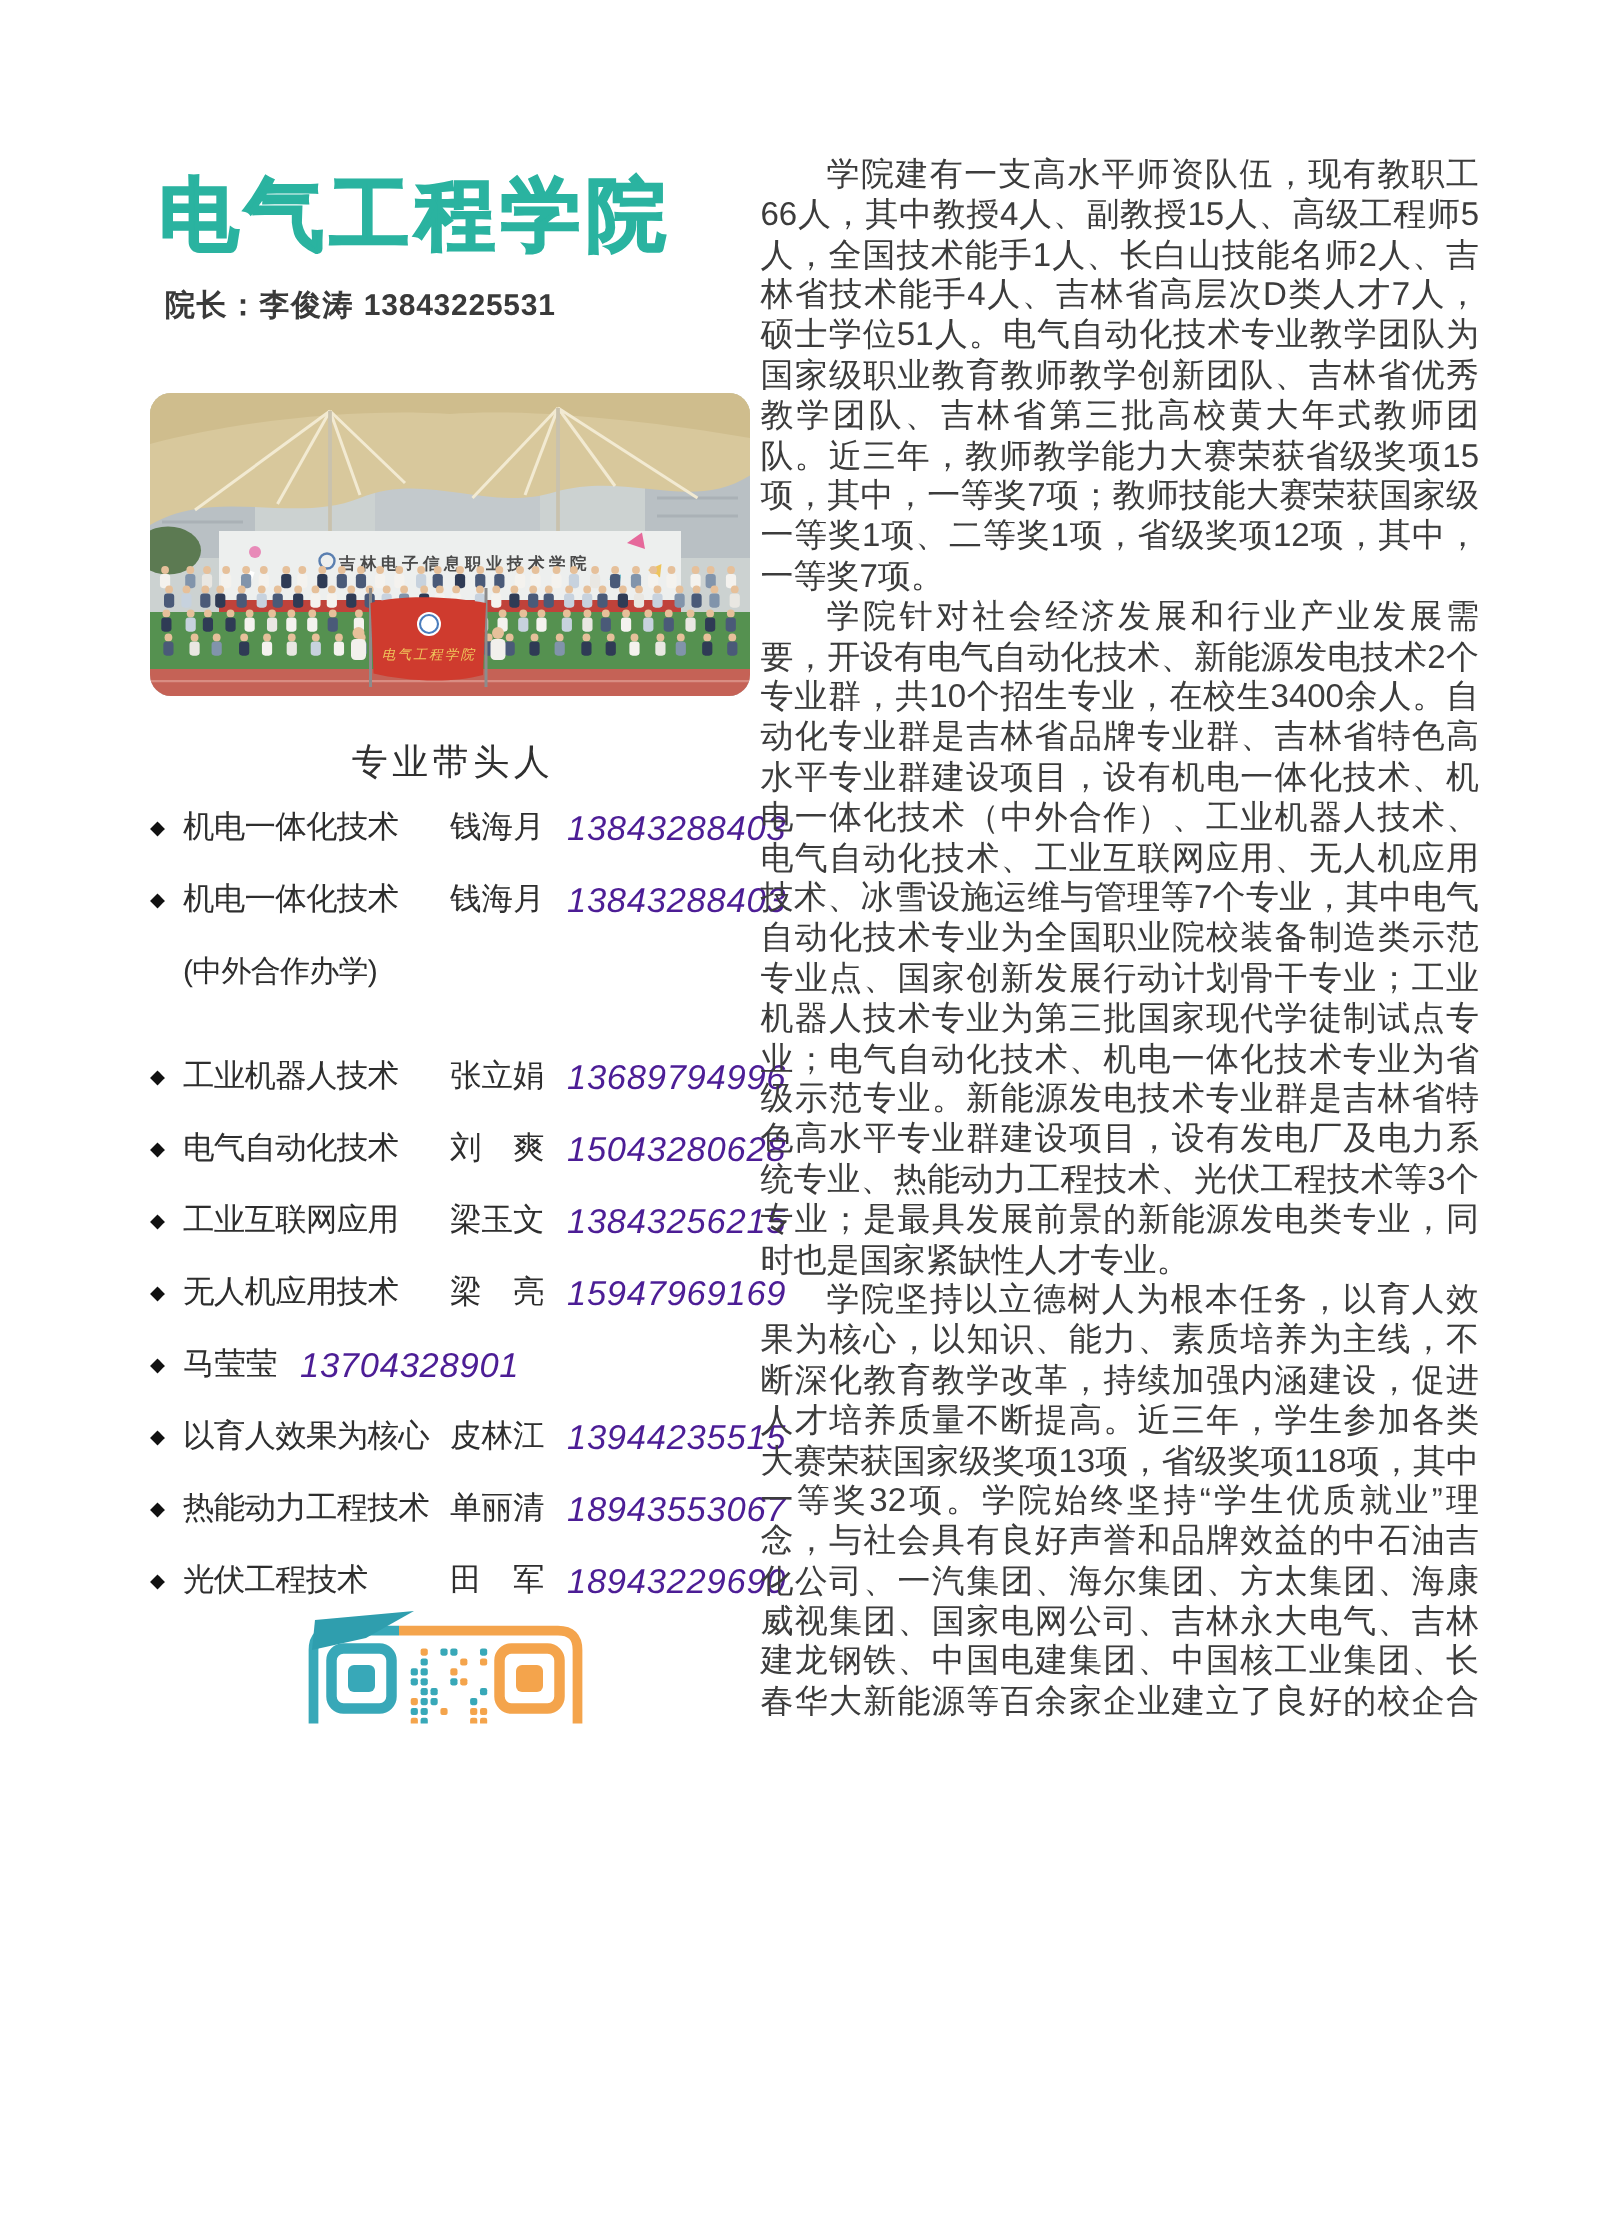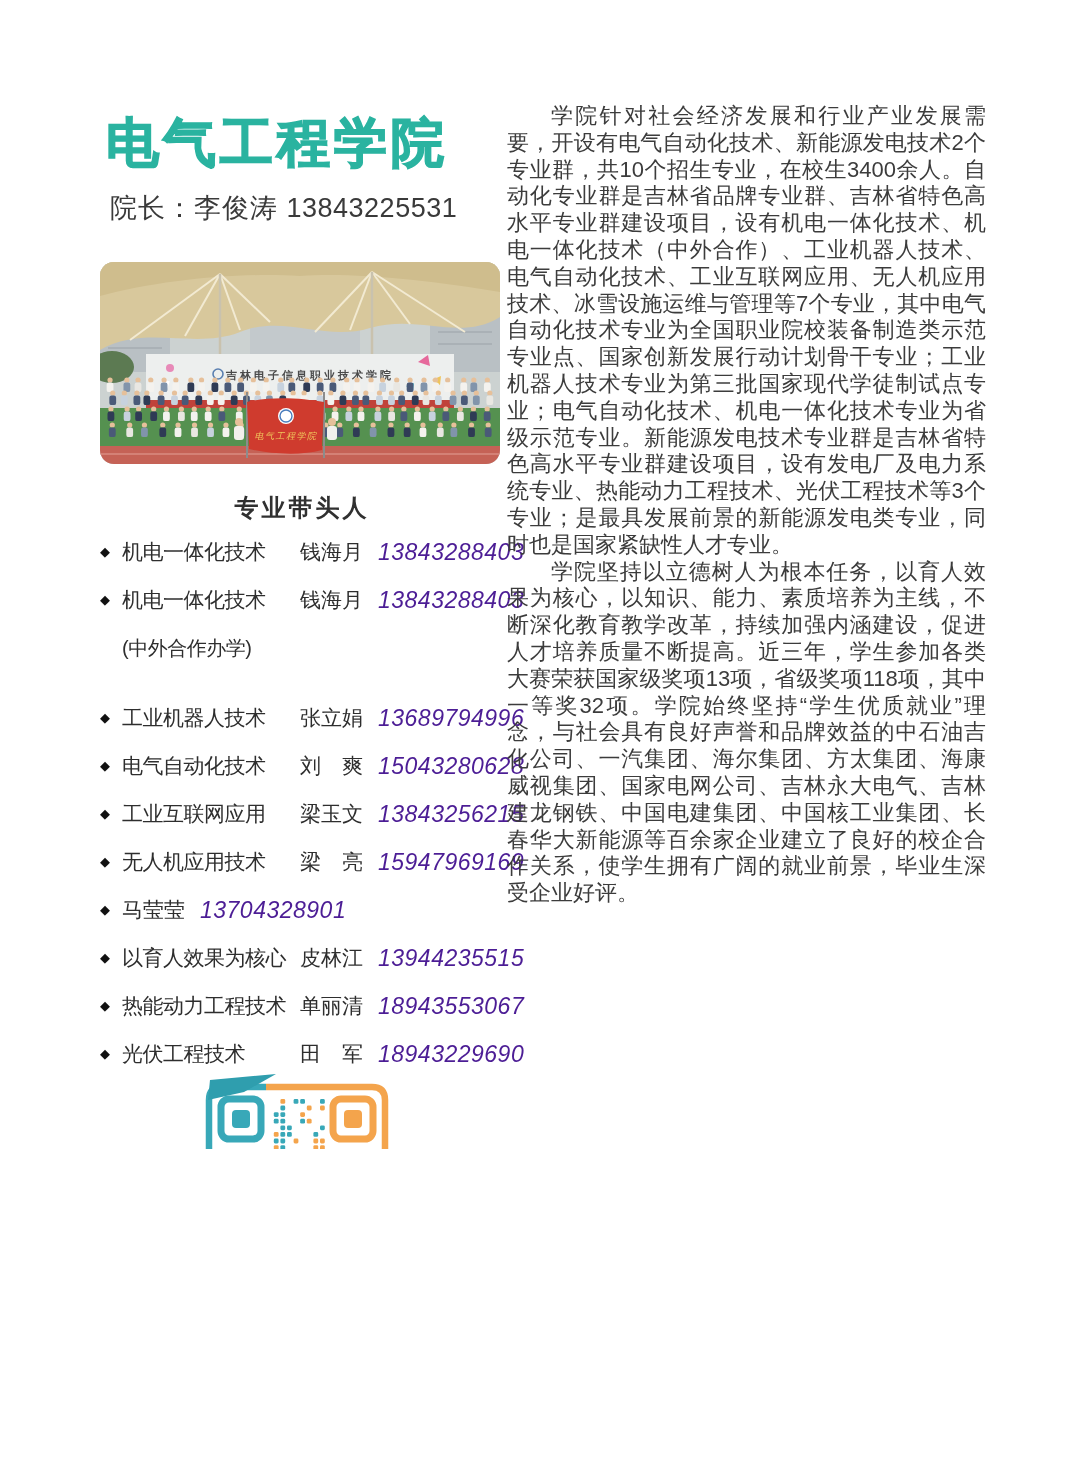--- a/index.html
+++ b/index.html
@@ -1,27 +1,27 @@
 <!DOCTYPE html>
 <html><head>
 <meta charset="utf-8">
 <style>
   html,body{margin:0;padding:0;background:#ffffff;}
   body{width:1080px;height:1475px;font-family:"Liberation Sans","DejaVu Sans",sans-serif;color:#3f3f3f;}
   .page{position:relative;width:1080px;height:1149px;background:#fff;overflow:hidden;}
 
   .title{position:absolute;left:106px;top:108px;font-size:53px;font-weight:800;color:#2ab3a0;
          letter-spacing:4px;-webkit-text-stroke:1.5px #2ab3a0;white-space:nowrap;}
-  .dean{position:absolute;left:110px;top:190px;font-size:27px;color:#3a3a3a;font-weight:400;letter-spacing:1px;white-space:nowrap;}
+  .dean{position:absolute;left:110px;top:190px;font-size:20px;color:#3a3a3a;font-weight:700;letter-spacing:1px;white-space:nowrap;}
   .dean .num{letter-spacing:0.5px;}
 
   .photo{position:absolute;left:100px;top:262px;width:400px;height:202px;border-radius:14px;overflow:hidden;background:#cdd3d2;}
 
   .leaders-heading{position:absolute;left:100px;top:492px;width:404px;text-align:center;font-size:24px;
-                   color:#303030;font-weight:700;letter-spacing:3px;}
+                   color:#303030;font-weight:400;letter-spacing:3px;}
   .leaders{position:absolute;left:100px;top:535px;width:408px;}
   .lrow{display:flex;align-items:flex-start;margin-bottom:14px;font-size:21px;color:#2e2e2e;line-height:33px;}
   .lrow.has-sub{margin-bottom:36px;}
   .lrow .bullet{flex:0 0 22px;font-size:13px;line-height:33px;color:#111;}
   .lrow .major-wrap{flex:0 0 178px;letter-spacing:-0.5px;}
   .lrow .sub{font-size:20px;margin-top:16px;color:#2e2e2e;}
   .lrow .name{flex:0 0 78px;white-space:pre;}
   .lrow .phone{font-size:23px;color:#4c1d95;letter-spacing:0.5px;padding-top:1px;font-style:italic;}
 
   .qr{position:absolute;left:196px;top:1074px;width:202px;height:232px;}
@@ -594,20 +594,21 @@
       <circle cx="101" cy="108" r="18" fill="#eef4fa" stroke="#5b8fc9" stroke-width="1.6"></circle>
       <circle cx="101" cy="108" r="10" fill="#4a90d9"></circle>
       <path d="M95,103 q4,-4 8,-1 q4,3 1,7 q-3,4 -7,2 q-4,-3 -2,-8 Z" fill="#6cbf6e"></path>
       <path d="M98,114 q4,3 7,-1" stroke="#f4d45c" stroke-width="1.6" fill="none"></path>
     </g>
   </svg>
 
   <div class="qr-caption">专业介绍二维码</div>
 
   <div class="article" id="article">
+      <p>学院建有一支高水平师资队伍，现有教职工66人，其中教授4人、副教授15人、高级工程师5人，全国技术能手1人、长白山技能名师2人、吉林省技术能手4人、吉林省高层次D类人才7人，硕士学位51人。电气自动化技术专业教学团队为国家级职业教育教师教学创新团队、吉林省优秀教学团队、吉林省第三批高校黄大年式教师团队。近三年，教师教学能力大赛荣获省级奖项15项，其中，一等奖7项；教师技能大赛荣获国家级一等奖1项、二等奖1项，省级奖项12项，其中，一等奖7项。</p>
       <p>学院针对社会经济发展和行业产业发展需要，开设有电气自动化技术、新能源发电技术2个专业群，共10个招生专业，在校生3400余人。自动化专业群是吉林省品牌专业群、吉林省特色高水平专业群建设项目，设有机电一体化技术、机电一体化技术（中外合作）、工业机器人技术、电气自动化技术、工业互联网应用、无人机应用技术、冰雪设施运维与管理等7个专业，其中电气自动化技术专业为全国职业院校装备制造类示范专业点、国家创新发展行动计划骨干专业；工业机器人技术专业为第三批国家现代学徒制试点专业；电气自动化技术、机电一体化技术专业为省级示范专业。新能源发电技术专业群是吉林省特色高水平专业群建设项目，设有发电厂及电力系统专业、热能动力工程技术、光伏工程技术等3个专业；是最具发展前景的新能源发电类专业，同时也是国家紧缺性人才专业。</p>
       <p>学院坚持以立德树人为根本任务，以育人效果为核心，以知识、能力、素质培养为主线，不断深化教育教学改革，持续加强内涵建设，促进人才培养质量不断提高。近三年，学生参加各类大赛荣获国家级奖项13项，省级奖项118项，其中一等奖32项。学院始终坚持“学生优质就业”理念，与社会具有良好声誉和品牌效益的中石油吉化公司、一汽集团、海尔集团、方太集团、海康威视集团、国家电网公司、吉林永大电气、吉林建龙钢铁、中国电建集团、中国核工业集团、长春华大新能源等百余家企业建立了良好的校企合作关系，使学生拥有广阔的就业前景，毕业生深受企业好评。</p>
     </div>
 
   <div class="pageno">06</div>
   <div class="tri"></div>
 
 </div>
 
 </body></html>

